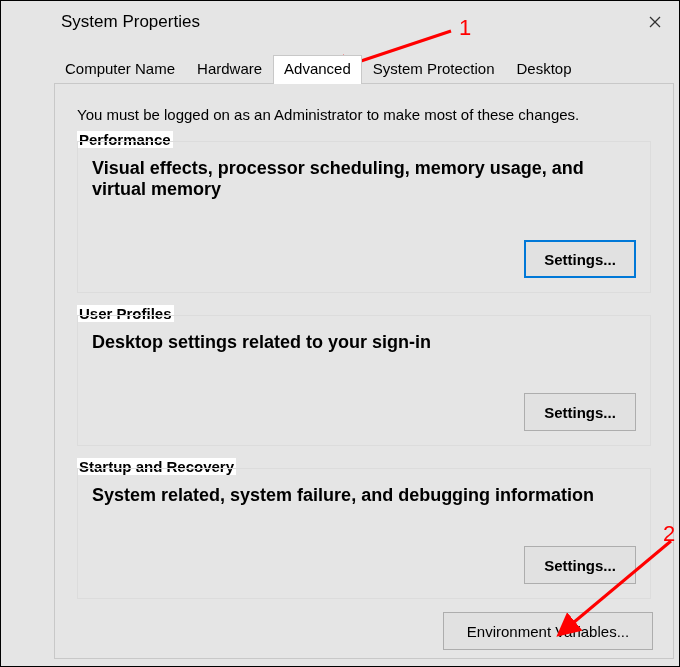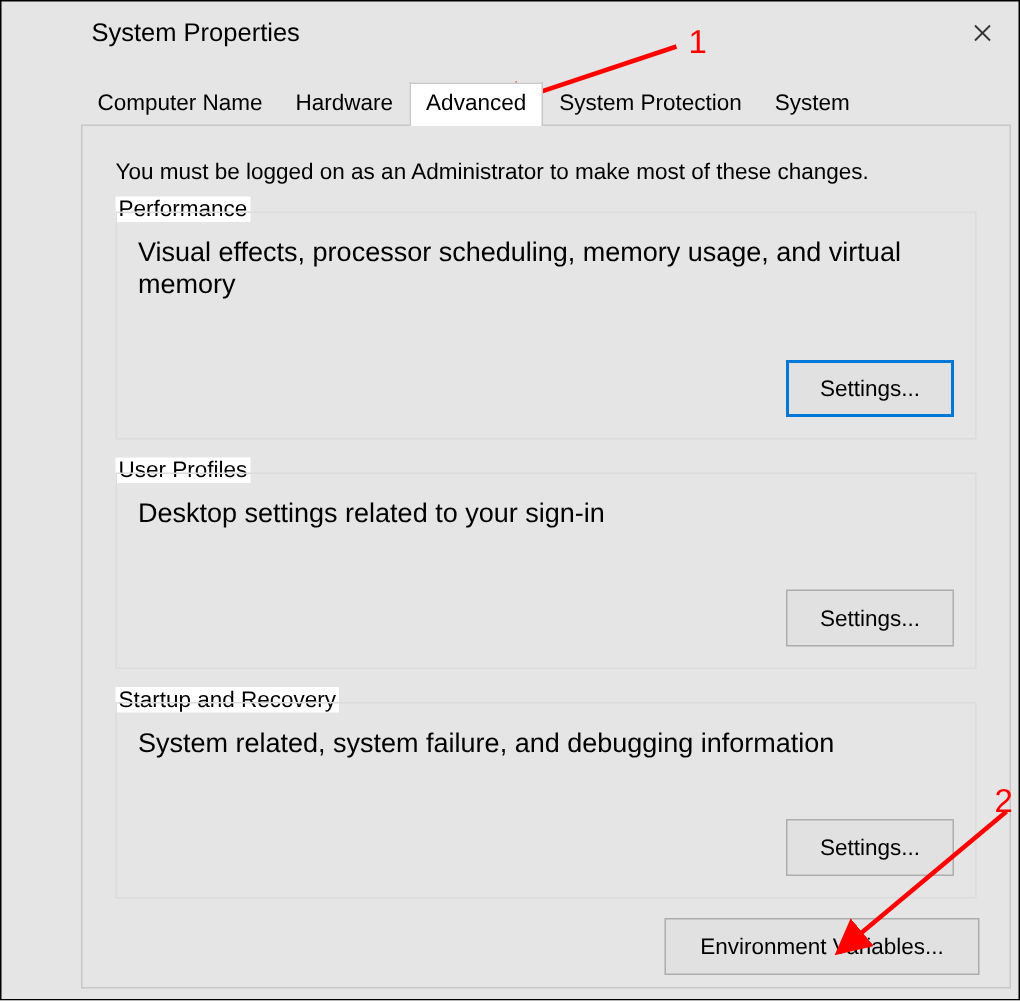--- a/index.html
+++ b/index.html
@@ -74,20 +74,21 @@
     box-sizing: border-box;
     height: 575px;
     position: relative;
   }
   .intro {
     margin-bottom: 18px;
   }
   .groupbox {
     position: relative;
     margin-bottom: 22px;
+    font-weight: bold;
   }
   .groupbox .legend {
     position: absolute;
     top: -10px;
     left: 0px;
     background: #fff;
     padding: 0 2px;
     font-size: 15px;
   }
   .groupbox .frame {
@@ -157,21 +158,21 @@
         <line x1="11" y1="1" x2="1" y2="11" stroke="#333" stroke-width="1.2"></line>
       </svg>
     </div>
   </div>
 
   <div class="tabstrip">
     <div class="tab">Computer Name</div>
     <div class="tab">Hardware</div>
     <div class="tab active">Advanced</div>
     <div class="tab">System Protection</div>
-    <div class="tab">System</div>
+    <div class="tab">Desktop</div>
   </div>
 
   <div class="tab-panel">
 
     <div class="intro">You must be logged on as an Administrator to make most of these changes.</div>
 
     <div class="groupbox">
       <div class="legend">Performance</div>
       <div class="frame">
         <div class="desc">Visual effects, processor scheduling, memory usage, and virtual memory</div>

